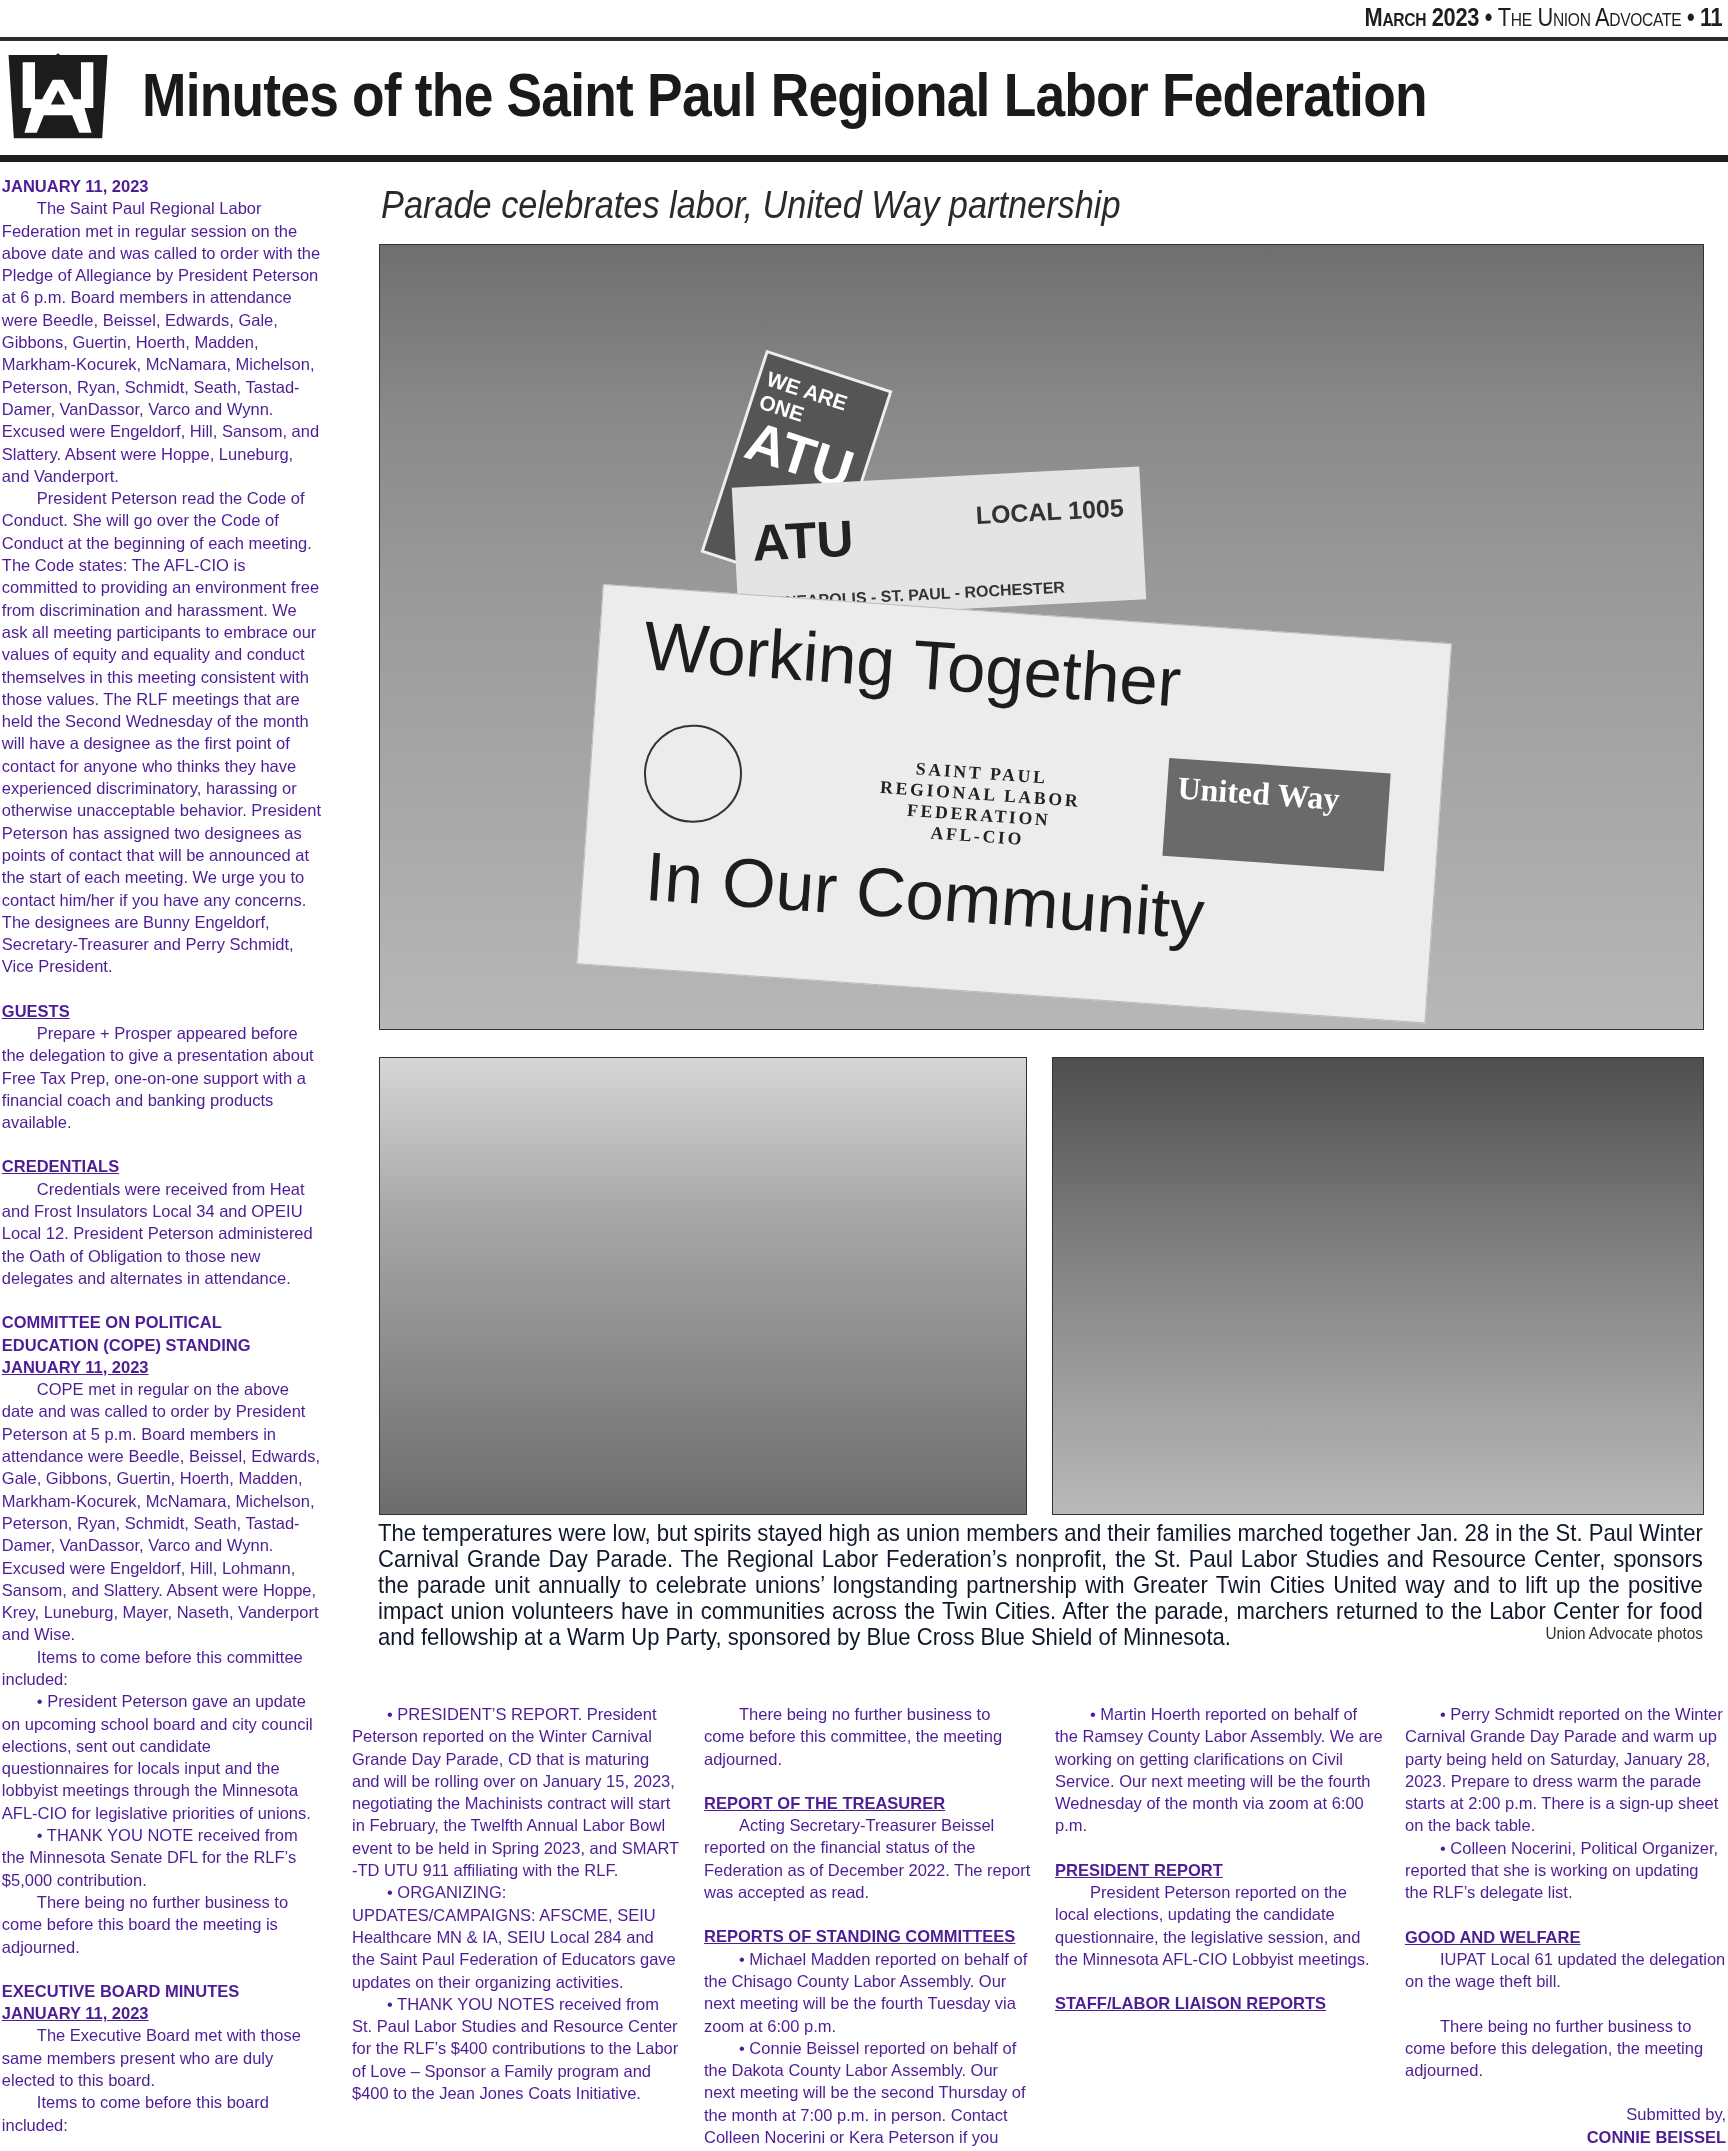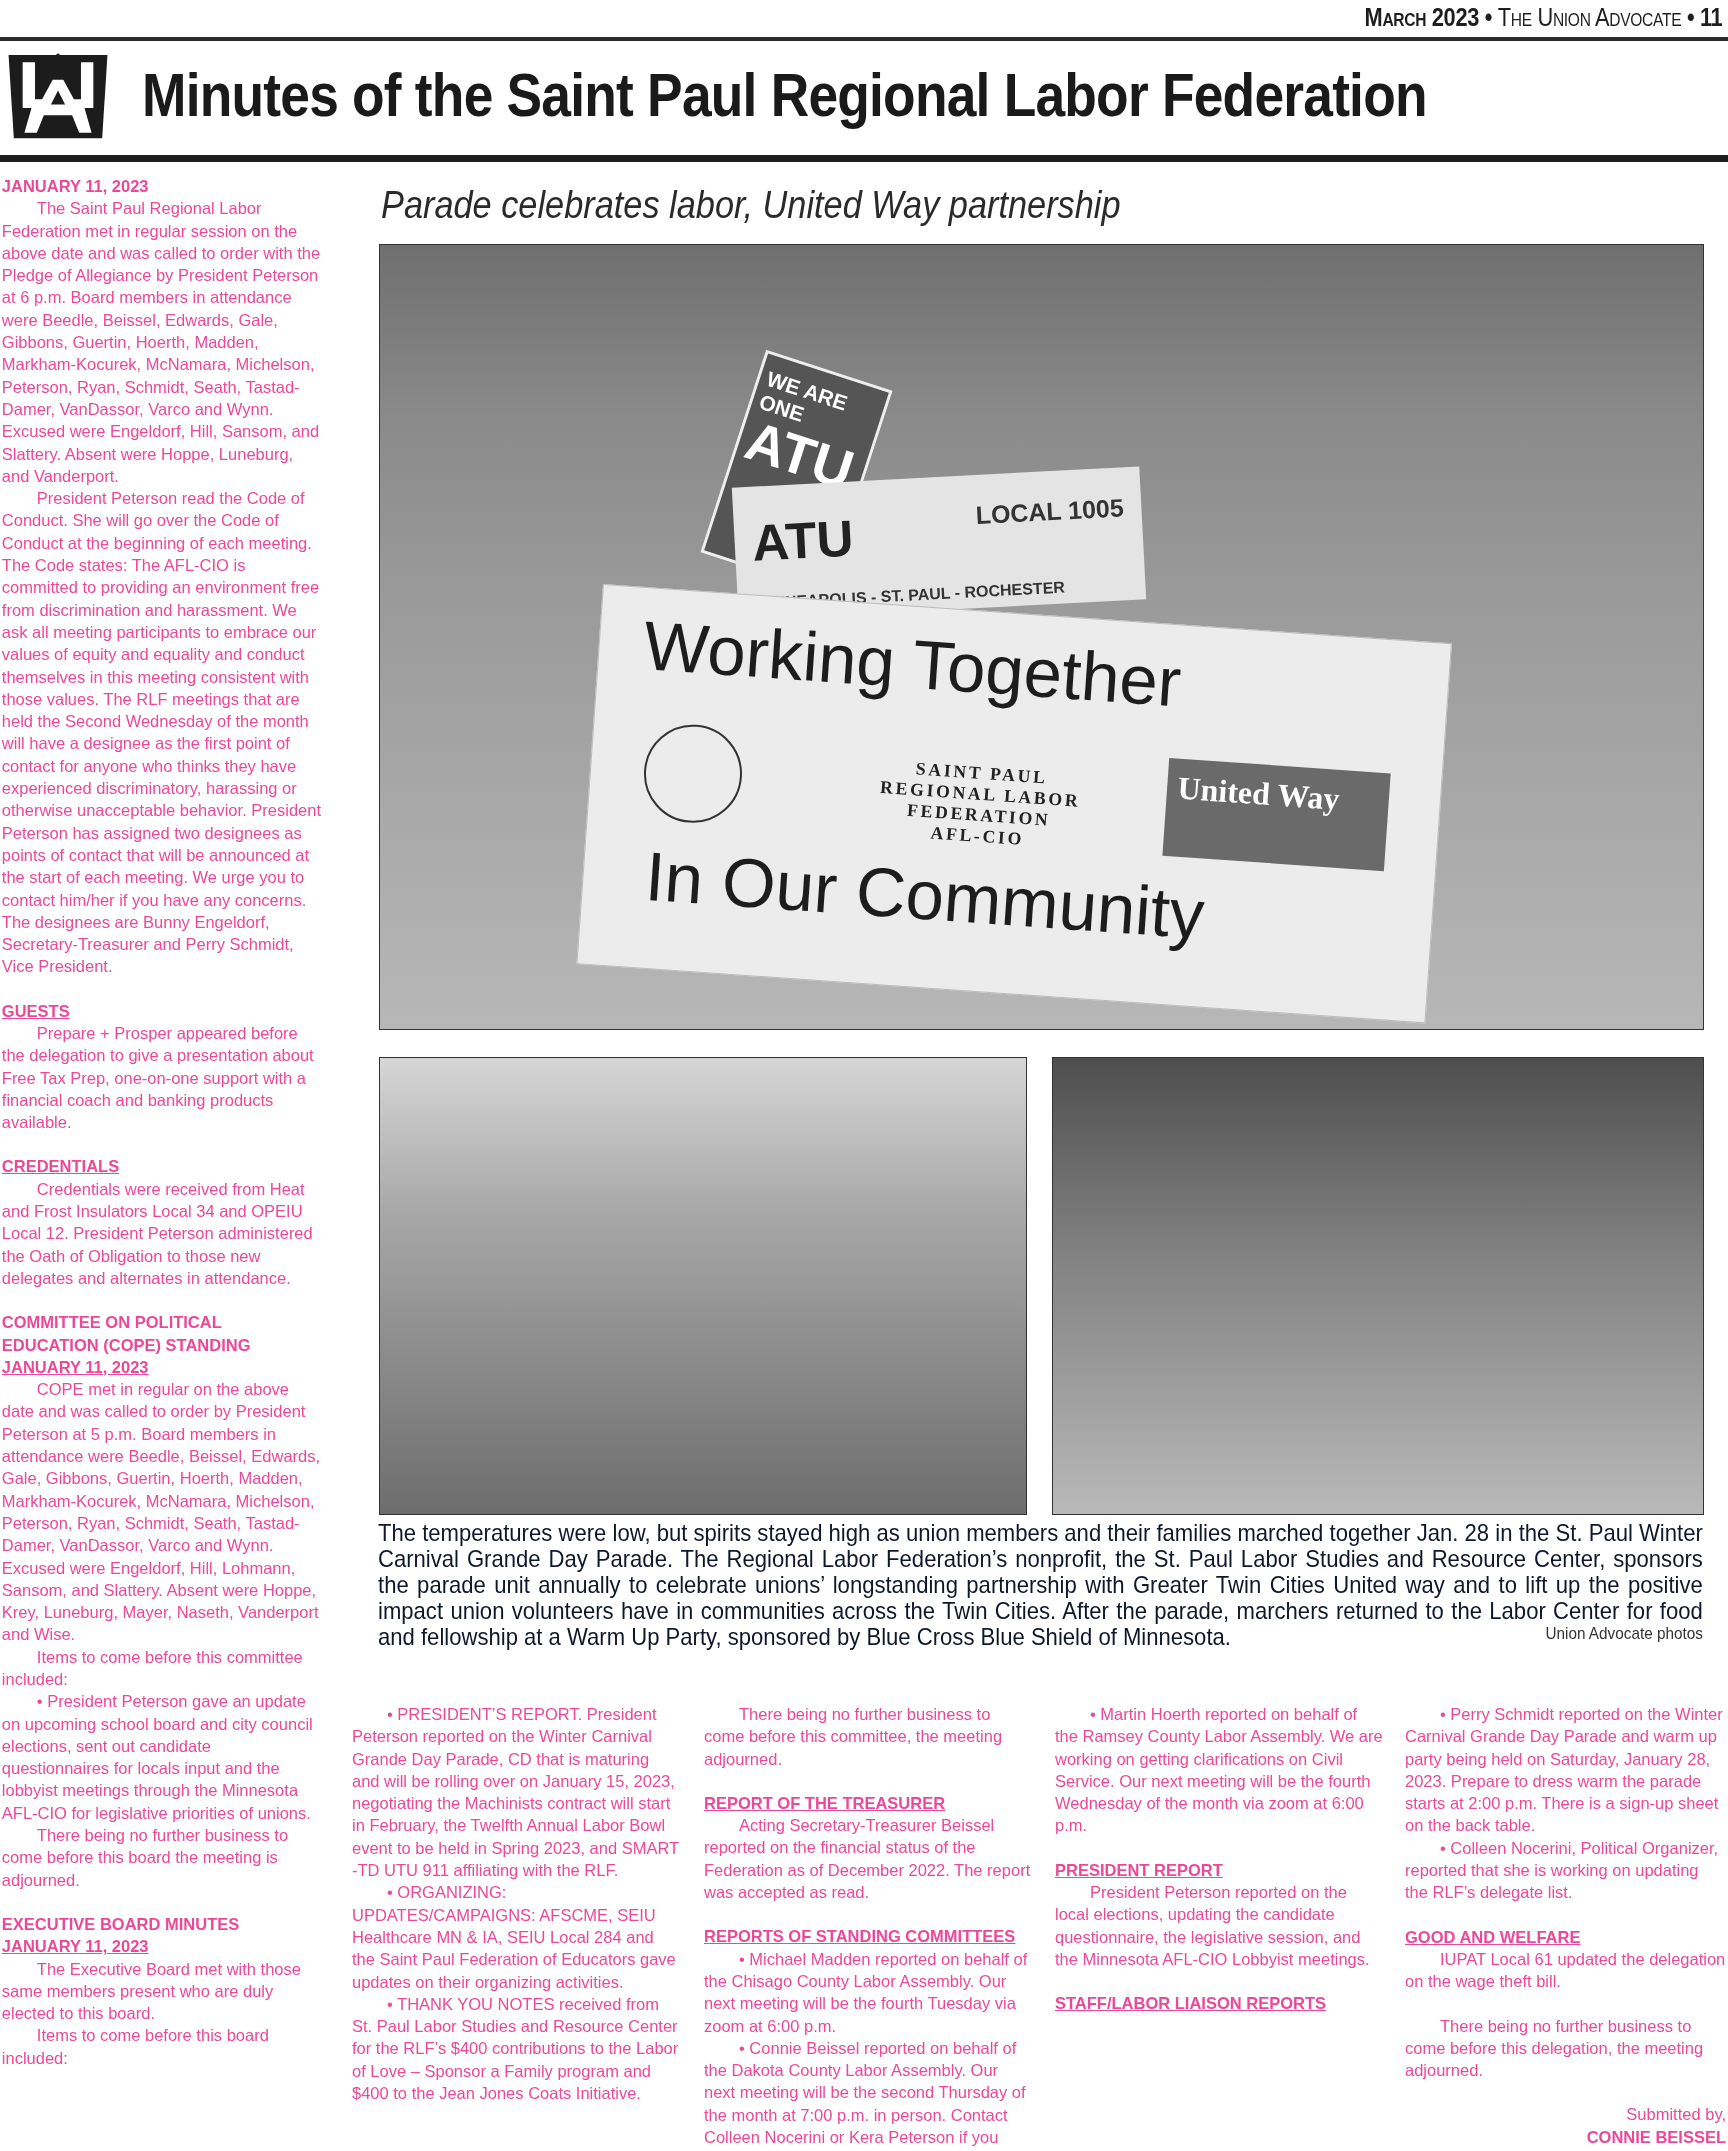--- a/index.html
+++ b/index.html
@@ -5,21 +5,21 @@
   * { box-sizing: border-box; margin: 0; padding: 0; }
   body { width: 1729px; height: 2151px; background: #ffffff; color: #1e1e1e; font-family: "Liberation Sans", sans-serif; position: relative; overflow: hidden; }
   .folio { position: absolute; right: 7px; top: 1.8px; font-family: "Liberation Sans Narrow", "Liberation Sans", sans-serif; font-size: 26.6px; font-weight: bold; letter-spacing: -0.4px; transform: scaleX(0.82); transform-origin: right top; white-space: nowrap; }
   .folio .sc { font-variant: small-caps; }
   .folio .light { font-weight: normal; font-variant: small-caps; }
   .rule-top { position: absolute; left: 0; right: 0; top: 37px; height: 3.5px; background: #2b2b2b; }
   .rule-bot { position: absolute; left: 0; right: 0; top: 155px; height: 7px; background: #1e1e1e; }
   .logo { position: absolute; left: 5.3px; top: 53px; width: 106px; height: 89px; }
   .masthead { position: absolute; left: 142px; top: 59px; font-size: 62px; font-weight: bold; letter-spacing: -0.9px; transform: scaleX(0.86); transform-origin: left top; white-space: nowrap; color: #1a1a1a; }
 
-  .col { position: absolute; font-size: 16.5px; line-height: 22.3px; color: #ec4899; }
+  .col { position: absolute; font-size: 16.5px; line-height: 22.3px; color: #4c1d95; }
   .col p { text-indent: 35px; }
   .col h4 { font-size: 16.5px; font-weight: bold; line-height: 22.3px; }
   .col h4.u, .col span.u { text-decoration: underline; }
   .col .gap { height: 22px; }
   .col .bullet { text-indent: 35px; }
   .c1 { left: 1.8px; top: 175px; width: 321px; }
   .c2 { left: 352px; top: 1703px; width: 328px; }
   .c3 { left: 704px; top: 1703px; width: 328px; }
   .c4 { left: 1055px; top: 1703px; width: 328px; }
   .c5 { left: 1405px; top: 1703px; width: 321px; }
@@ -105,20 +105,21 @@
   <h4 class="u">GUESTS</h4>
   <p>Prepare + Prosper appeared before the delegation to give a presentation about Free Tax Prep, one-on-one support with a financial coach and banking products available.</p>
   <div class="gap"></div>
   <h4 class="u">CREDENTIALS</h4>
   <p>Credentials were received from Heat and Frost Insulators Local 34 and OPEIU Local 12. President Peterson administered the Oath of Obligation to those new delegates and alternates in attendance.</p>
   <div class="gap"></div>
   <h4><span>COMMITTEE ON POLITICAL</span><br><span>EDUCATION (COPE) STANDING</span><br><span class="u">JANUARY 11, 2023</span></h4>
   <p>COPE met in regular on the above date and was called to order by President Peterson at 5 p.m. Board members in attendance were Beedle, Beissel, Edwards, Gale, Gibbons, Guertin, Hoerth, Madden, Markham-Kocurek, McNamara, Michelson, Peterson, Ryan, Schmidt, Seath, Tastad-Damer, VanDassor, Varco and Wynn. Excused were Engeldorf, Hill, Lohmann, Sansom, and Slattery. Absent were Hoppe, Krey, Luneburg, Mayer, Naseth, Vanderport and Wise.</p>
   <p>Items to come before this committee included:</p>
   <p class="bullet">• President Peterson gave an update on upcoming school board and city council elections, sent out candidate questionnaires for locals input and the lobbyist meetings through the Minnesota AFL-CIO for legislative priorities of unions.</p>
+  <p class="bullet">• THANK YOU NOTE received from the Minnesota Senate DFL for the RLF’s $5,000 contribution.</p>
   <p>There being no further business to come before this board the meeting is adjourned.</p>
   <div class="gap"></div>
   <h4><span>EXECUTIVE BOARD MINUTES</span><br><span class="u">JANUARY 11, 2023</span></h4>
   <p>The Executive Board met with those same members present who are duly elected to this board.</p>
   <p>Items to come before this board included:</p>
 </div>
 
 <div class="col c2">
   <p class="bullet">• PRESIDENT’S REPORT. President Peterson reported on the Winter Carnival Grande Day Parade, CD that is maturing and will be rolling over on January 15, 2023, negotiating the Machinists contract will start in February, the Twelfth Annual Labor Bowl event to be held in Spring 2023, and SMART -TD UTU 911 affiliating with the RLF.</p>
   <p class="bullet">• ORGANIZING: UPDATES/CAMPAIGNS: AFSCME, SEIU Healthcare MN &amp; IA, SEIU Local 284 and the Saint Paul Federation of Educators gave updates on their organizing activities.</p>

